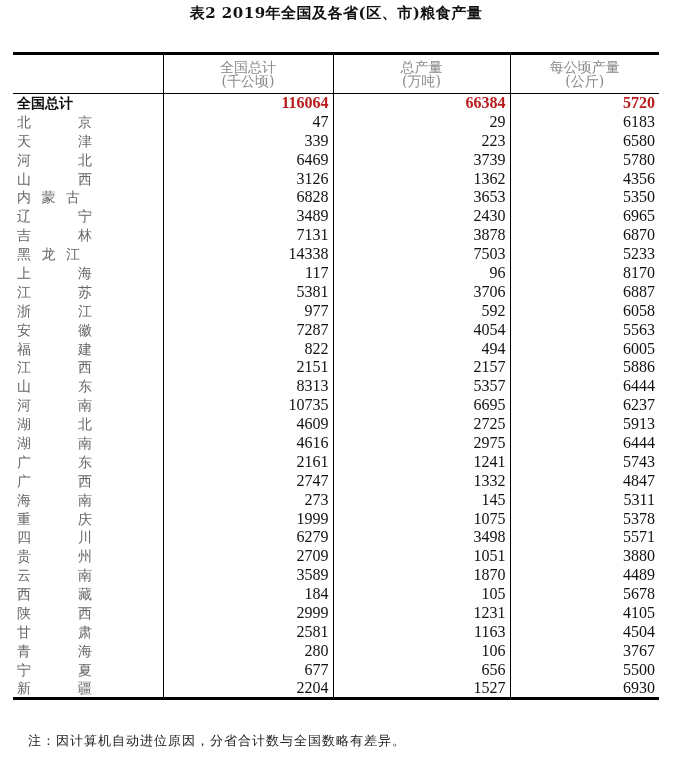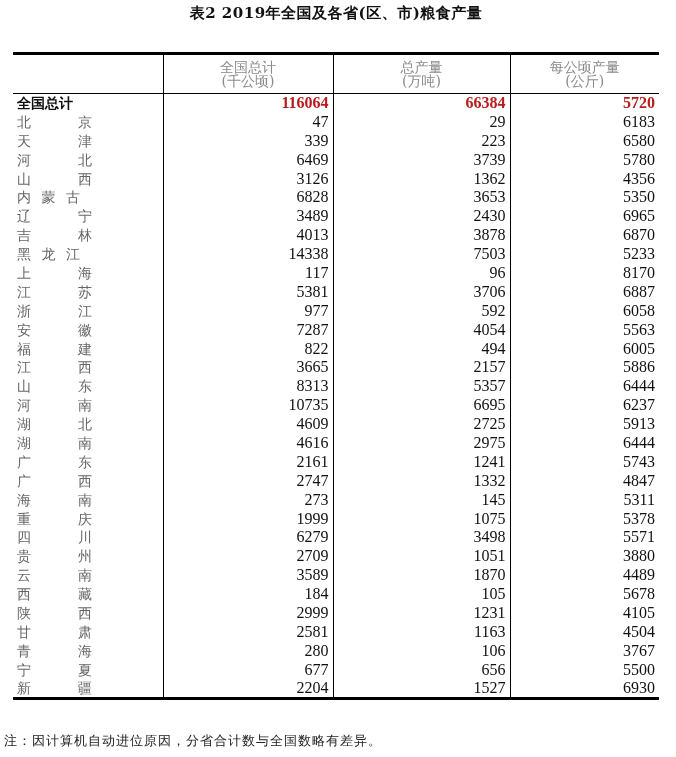--- a/index.html
+++ b/index.html
@@ -34,21 +34,21 @@
     }
     .tbl tbody td.num { text-align: right; padding-right: 4px; font-size: 16px; }
     .tbl tbody td.name { color: #666; padding-left: 4px; font-family: "DejaVu Sans", sans-serif; font-size: 14px; }
     .tbl tbody tr.total td { font-weight: bold; color: #b91c1c; }
     .tbl tbody tr.total td.name { color: #111; font-weight: bold; }
     .tbl tbody tr:last-child td { border-bottom: 3px solid #000; }
     .name-wrap { display: flex; justify-content: space-between; width: 75px; }
     .name-wrap.three { width: 63px; }
     .name-wrap.total { width: auto; justify-content: flex-start; text-align: center; }
     .note {
-      position: absolute; left: 4px; top: 732px;
+      position: absolute; left: 28px; top: 732px;
       font-size: 13px; color: #222; letter-spacing: 1px;
       font-family: "DejaVu Sans", sans-serif;
     }
   </style>
 </head>
 <body>
 
 <div class="title">表2 2019年全国及各省(区、市)粮食产量</div>
 
 <table class="tbl">
@@ -151,21 +151,21 @@
         <td class="num">2430</td>
         <td class="num">6965</td>
       </tr>
       <tr>
         <td class="name">
           <div class="name-wrap">
             <span>吉</span>
             <span>林</span>
           </div>
         </td>
-        <td class="num">4013</td>
+        <td class="num">7131</td>
         <td class="num">3878</td>
         <td class="num">6870</td>
       </tr>
       <tr>
         <td class="name">
           <div class="name-wrap three">
             <span>黑</span>
             <span>龙</span>
             <span>江</span>
           </div>
@@ -229,21 +229,21 @@
         <td class="num">494</td>
         <td class="num">6005</td>
       </tr>
       <tr>
         <td class="name">
           <div class="name-wrap">
             <span>江</span>
             <span>西</span>
           </div>
         </td>
-        <td class="num">3665</td>
+        <td class="num">2151</td>
         <td class="num">2157</td>
         <td class="num">5886</td>
       </tr>
       <tr>
         <td class="name">
           <div class="name-wrap">
             <span>山</span>
             <span>东</span>
           </div>
         </td>

